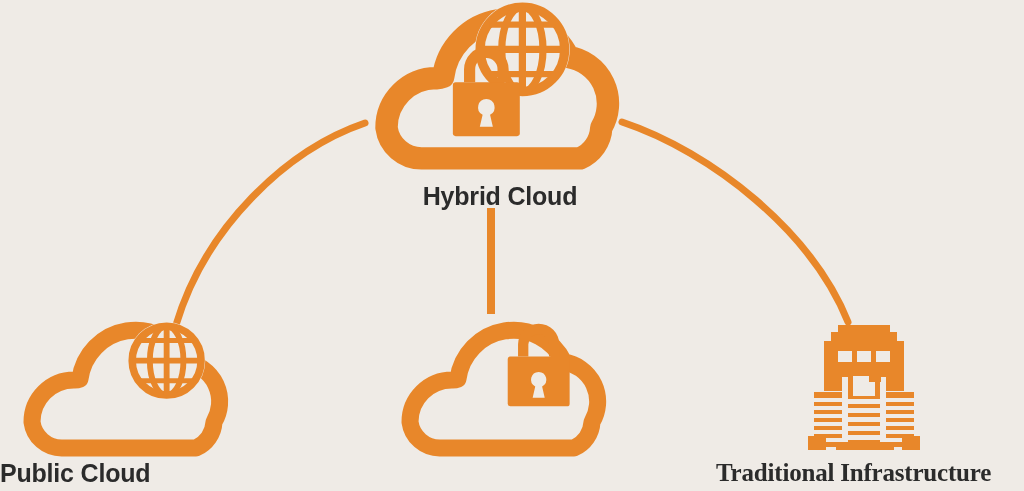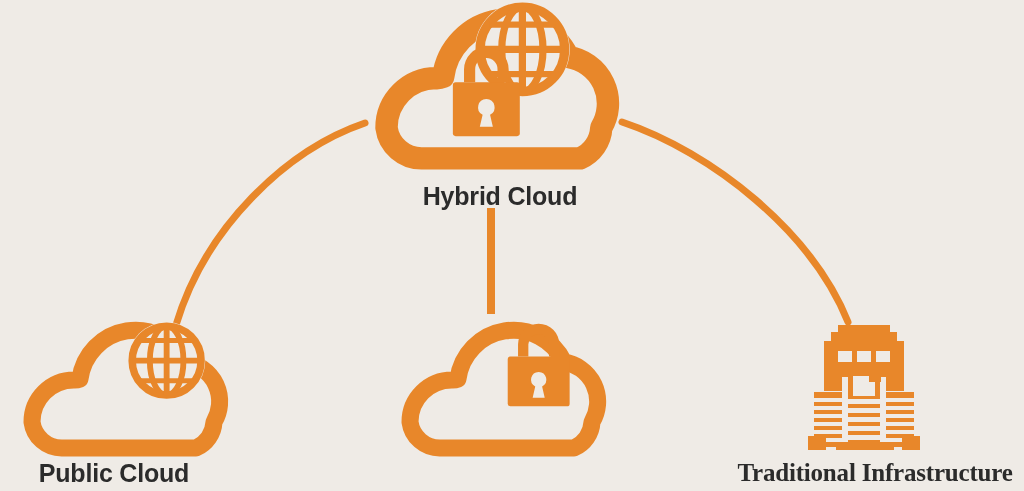--- a/index.html
+++ b/index.html
@@ -21,21 +21,20 @@
   #diagram-svg {
     position: absolute;
     left: 0;
     top: 0;
     width: 1024px;
     height: 491px;
     display: block;
   }
   .node-label {
     position: absolute;
-    text-align: center;
     font-weight: bold;
     color: #2B2B2B;
     font-size: 25px;
     letter-spacing: -0.2px;
     white-space: nowrap;
     font-family: "Liberation Sans", sans-serif;
   }
   #label-hybrid {
     left: 0;
     width: 1000px;

